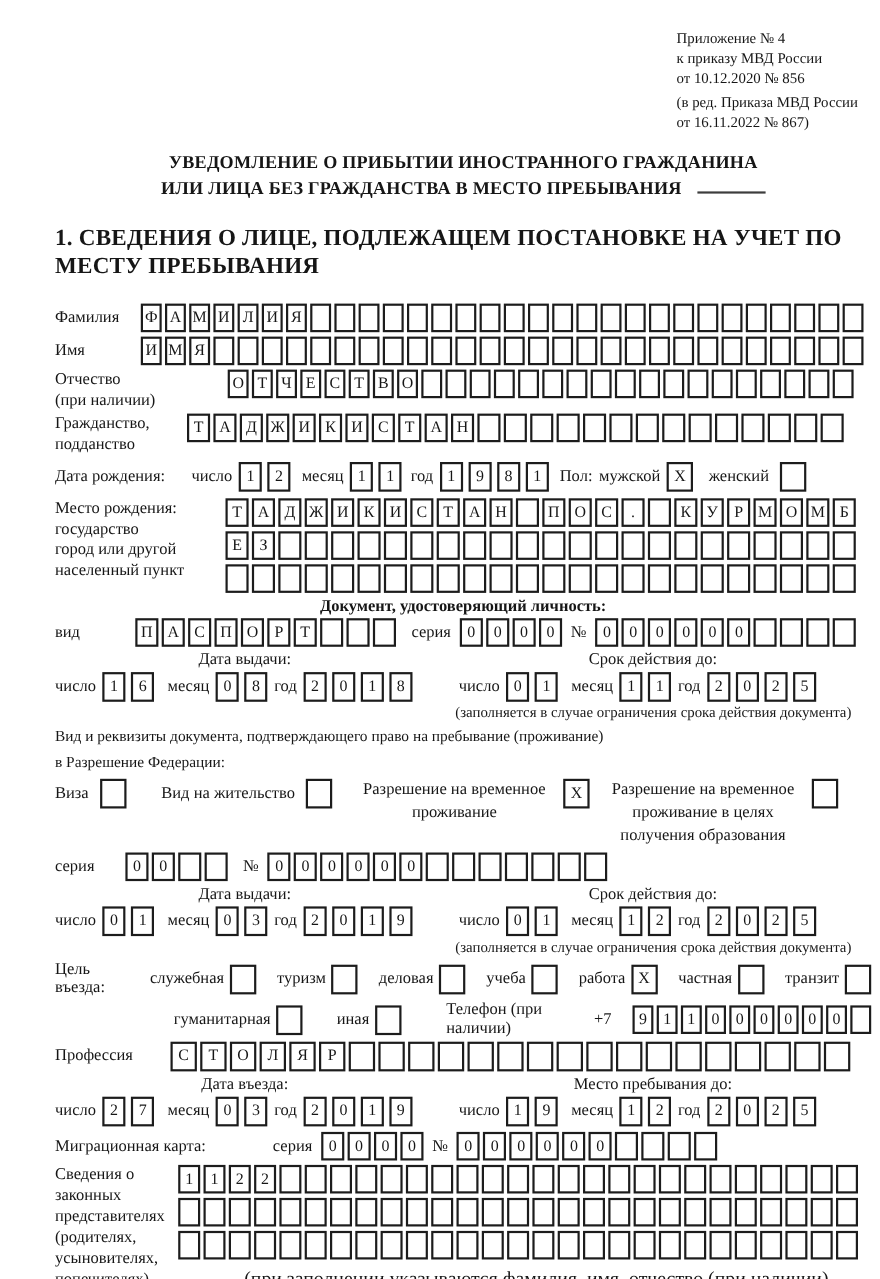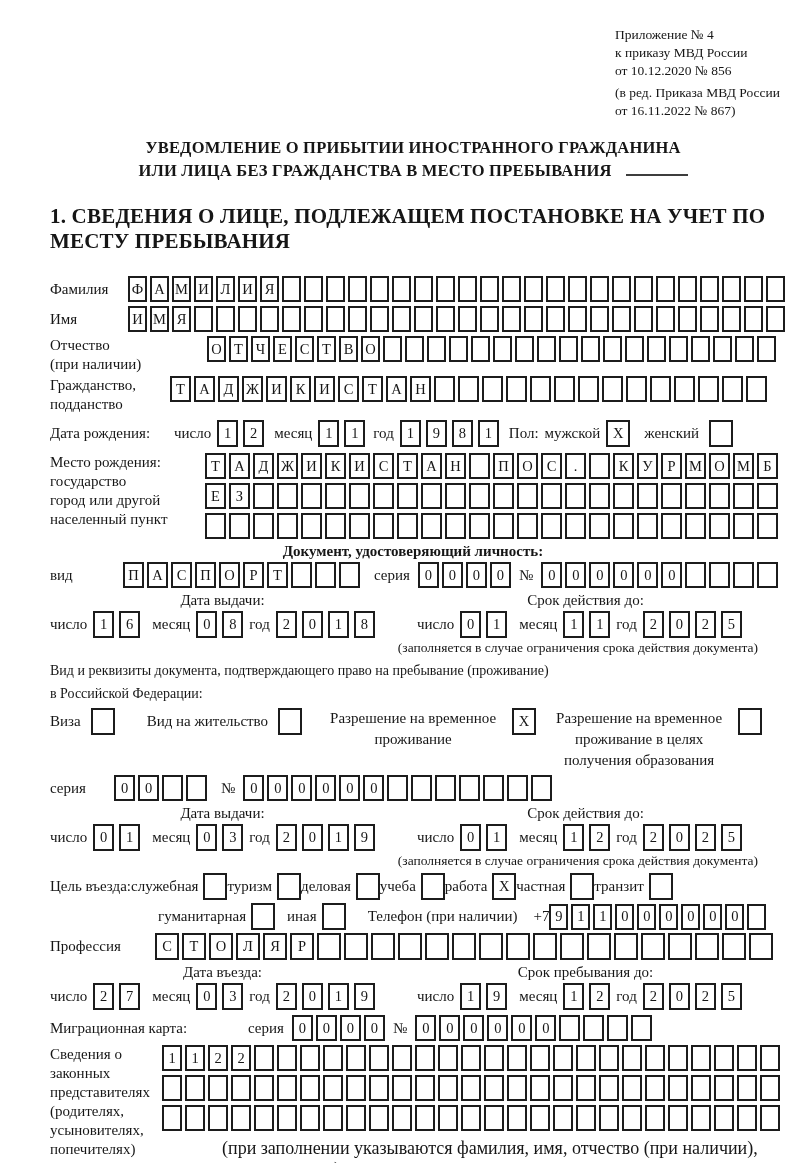--- a/index.html
+++ b/index.html
@@ -1,18 +1,18 @@
 <!DOCTYPE html>
 <html><head>
 <meta charset="utf-8">
 <style>
   html,body{margin:0;padding:0;background:#ffffff;}
   body{width:800px;height:1163px;overflow:hidden;
        font-family:"Liberation Serif","DejaVu Serif",serif;color:#161616;}
-  .page{box-sizing:border-box;width:800px;height:1048px;padding:26px 24px 0 50px;position:relative;}
+  .page{box-sizing:border-box;width:800px;height:1048px;padding:26px 8px 0 50px;position:relative;}
 
   
   .hdr{margin-left:565px;width:185px;font-size:13.5px;line-height:18px;}
   .hdr .ln{white-space:nowrap;}
   .hdr .ln.gap{margin-top:4px;}
   .forma{margin-top:9px;margin-right:30px;text-align:right;font-weight:bold;font-size:15px;letter-spacing:1px;}
 
   
   .title{margin-top:16px;text-align:center;font-weight:bold;font-size:16.5px;line-height:23px;letter-spacing:.2px;}
   .uline{display:inline-block;width:62px;border-bottom:2.5px solid #3d3d3d;margin-left:14px;}
@@ -61,21 +61,21 @@
   .note{margin-top:2px;text-align:right;padding-right:18px;font-size:13.5px;}
 
   .plain{margin-top:4px;font-size:14px;line-height:21px;}
 
   
   .optrow{display:flex;align-items:flex-start;margin-top:4px;font-size:15px;gap:14px;}
   .opt{display:flex;align-items:flex-start;gap:10px;}
   .opt .ml{width:178px;text-align:center;line-height:21px;}
   .opt .sl{line-height:27px;}
 
-  .purpose{display:flex;align-items:center;gap:0;margin-top:4px;font-size:15px;flex-wrap:nowrap;}
+  .purpose{display:flex;align-items:center;gap:19px;margin-top:4px;font-size:15px;flex-wrap:nowrap;}
   .purpose .pair{display:flex;align-items:center;gap:5px;}
 
   .repsnote{margin-top:7px;margin-left:60px;font-size:18px;}
 </style>
 </head>
 <body>
 
 <div class="page">
 
   <div class="hdr">
@@ -427,21 +427,21 @@
           <span class="cell">2</span>
           <span class="cell">0</span>
           <span class="cell">2</span>
           <span class="cell">5</span>
         </span>
     </div>
   </div>
   <div class="note">(заполняется в случае ограничения срока действия документа)</div>
 
   <div class="plain">Вид и реквизиты документа, подтверждающего право на пребывание (проживание)</div>
-  <div class="plain" style="margin-top:2px;">в Российской Федерации:</div>
+  <div class="plain" style="margin-top:2px;">в Разрешение Федерации:</div>
 
   <div class="optrow">
     <span class="opt">
       <span class="sl">Виза</span>
       <span class="cbox"></span>
     </span>
     <span class="opt" style="margin-left:18px;">
       <span class="sl">Вид на жительство</span>
       <span class="cbox"></span>
     </span>
@@ -608,21 +608,21 @@
         <span class="cell"></span>
         <span class="cell"></span>
         <span class="cell"></span>
         <span class="cell"></span>
         <span class="cell"></span>
       </span>
   </div>
 
   <div class="dheads">
     <div class="l">Дата въезда:</div>
-    <div class="r">Срок пребывания до:</div>
+    <div class="r">Место пребывания до:</div>
   </div>
   <div class="dpair">
     <div class="l">
       <span class="lab">число</span>
       <span class="cells dt">
           <span class="cell">2</span>
           <span class="cell">7</span>
         </span>
       <span class="lab" style="margin-left:6px;">месяц</span>
       <span class="cells dt">

